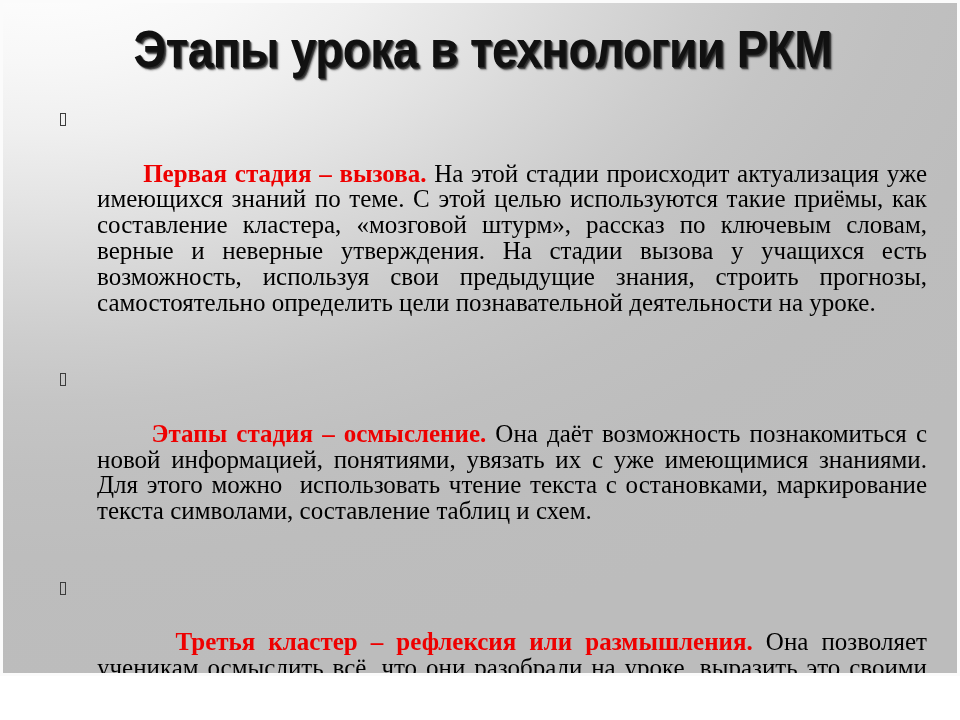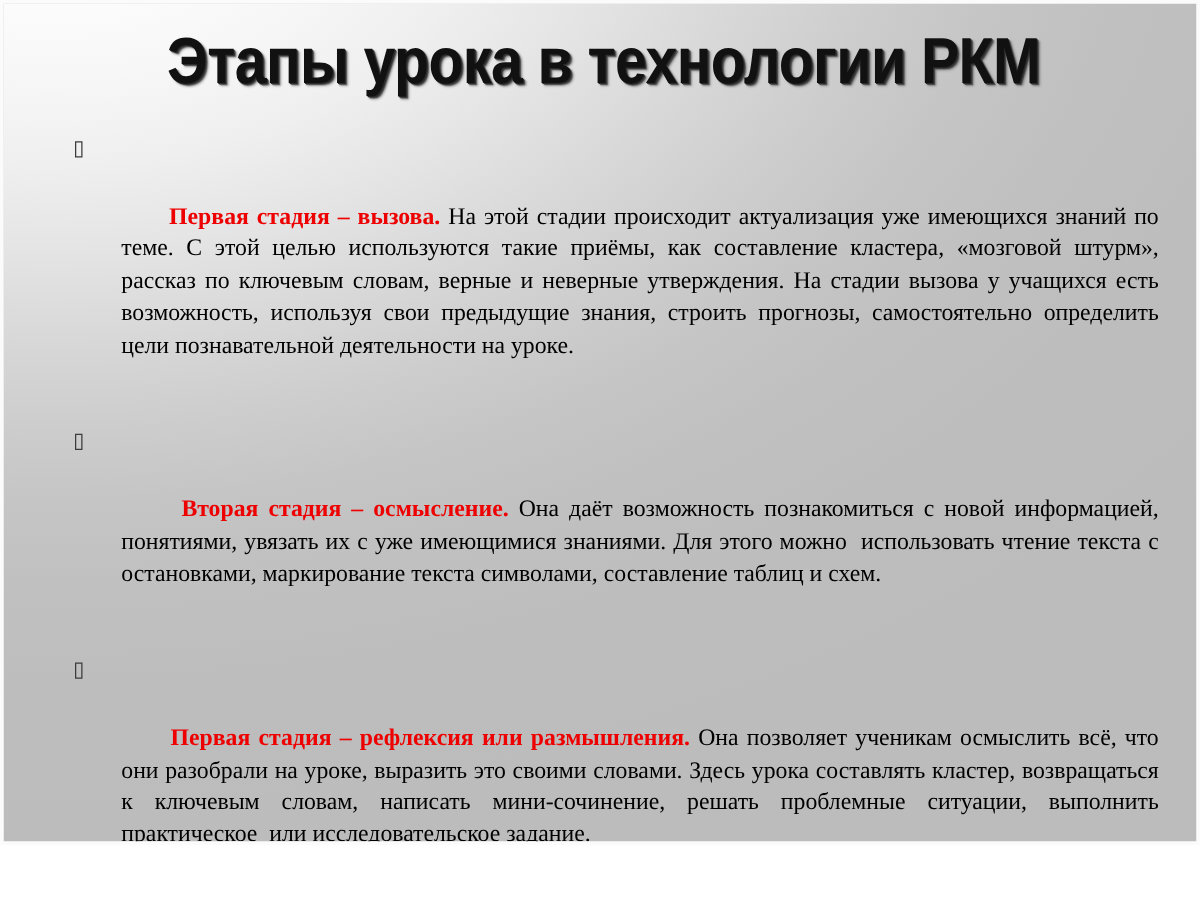--- a/index.html
+++ b/index.html
@@ -69,21 +69,21 @@
     width: 872px;
     margin: 0;
     padding: 0;
     list-style: none;
   }
 
   .para {
     position: relative;
     padding-left: 42px;
     margin: 0 0 28px 0;
-    font-size: 19px;
+    font-size: 25px;
     line-height: 25.8px;
     color: #000000;
     text-align: justify;
     text-justify: inter-word;
     white-space: pre-wrap;
   }
 
   .para:last-child {
     margin-bottom: 0;
   }
@@ -126,23 +126,23 @@
 
   <ul class="body-list">
 
     <li class="para p1">
       <span class="bullet"></span>
       <span class="lead">Первая стадия – вызова.</span><span class="rest"> На этой стадии происходит актуализация уже имеющихся знаний по теме. С этой целью используются такие приёмы, как составление кластера, «мозговой штурм», рассказ по ключевым словам, верные и неверные утверждения. На стадии вызова у учащихся есть возможность, используя свои предыдущие знания, строить прогнозы, самостоятельно определить цели познавательной деятельности на уроке.</span>
     </li>
 
     <li class="para p2">
       <span class="bullet"></span>
-      <span class="lead">Вторая стадия – осмысление.</span><span class="rest"> Она даёт возможность познакомиться с новой информацией, понятиями, увязать их с уже имеющимися знаниями. Для этого можно  использовать чтение текста с остановками, маркирование текста символами, составление таблиц и схем.</span>
+      <span class="lead">Этапы стадия – осмысление.</span><span class="rest"> Она даёт возможность познакомиться с новой информацией, понятиями, увязать их с уже имеющимися знаниями. Для этого можно  использовать чтение текста с остановками, маркирование текста символами, составление таблиц и схем.</span>
     </li>
 
     <li class="para p3">
       <span class="bullet"></span>
-      <span class="lead">Первая стадия – рефлексия или размышления.</span><span class="rest"> Она позволяет ученикам осмыслить всё, что они разобрали на уроке, выразить это своими словами. Здесь урока составлять кластер, возвращаться к ключевым словам, написать мини-сочинение, решать проблемные ситуации, выполнить практическое  или исследовательское задание.</span>
+      <span class="lead">Третья кластер – рефлексия или размышления.</span><span class="rest"> Она позволяет ученикам осмыслить всё, что они разобрали на уроке, выразить это своими словами. Здесь урока составлять кластер, возвращаться к ключевым словам, написать мини-сочинение, решать проблемные ситуации, выполнить практическое  или исследовательское задание.</span>
     </li>
 
   </ul>
 
 </div>
 
 </body></html>

